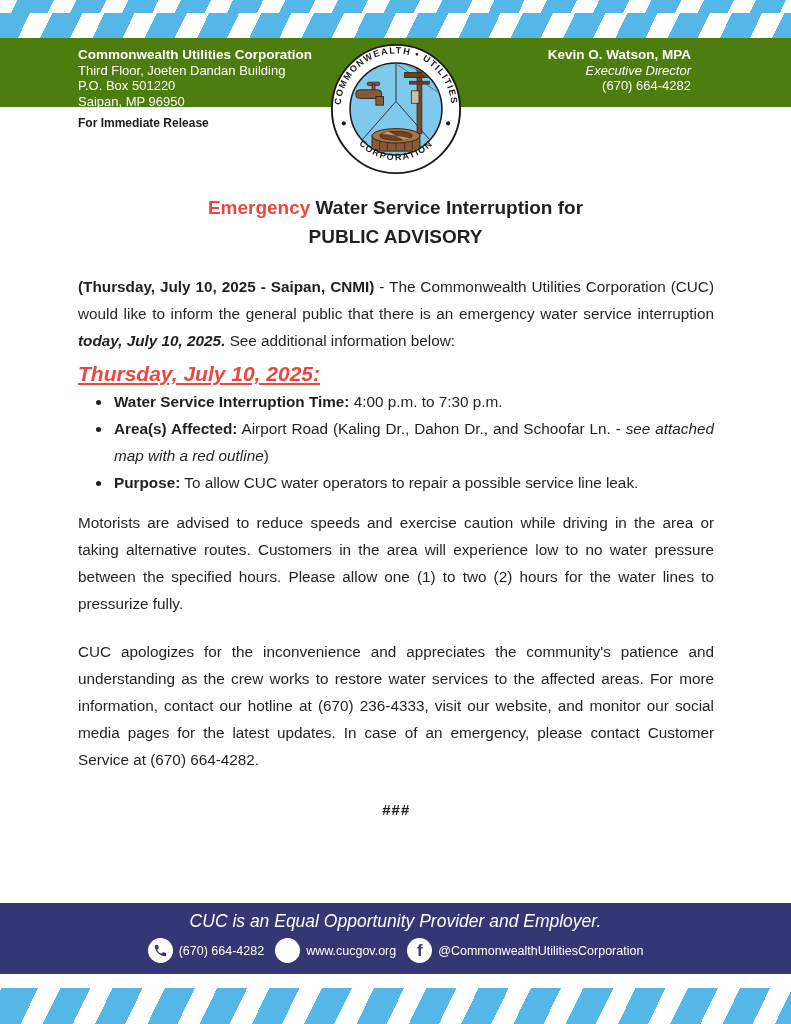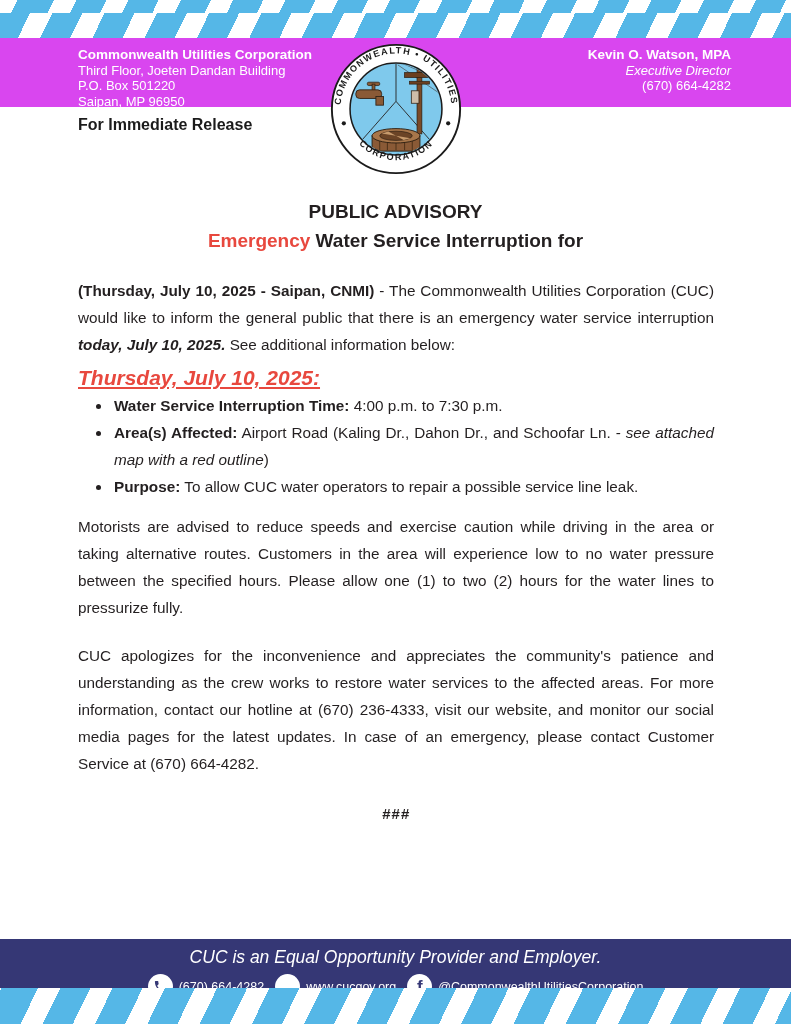--- a/index.html
+++ b/index.html
@@ -7,48 +7,48 @@
     position:relative;width:791px;height:1024px;margin:0 auto;background:#ffffff;
     font-family:"Liberation Sans","DejaVu Sans",sans-serif;color:#231f20;overflow:hidden;
   }
   
   .stripe-row{width:100%;}
   .stripes-top .row1{height:13px;background:repeating-linear-gradient(116deg,#55b7e7 0 27px,#ffffff 27px 47px);background-position:24px 0;}
   .stripes-top .row2{height:25px;background:repeating-linear-gradient(116deg,#55b7e7 0 27px,#ffffff 27px 47px);}
   .stripes-bottom{position:absolute;left:0;bottom:0;width:100%;height:36px;
     background:repeating-linear-gradient(116deg,#55b7e7 0 27px,#ffffff 27px 47px);background-position:8px 0;}
   
-  .header-bar{height:69px;background:#d946ef;display:flex;justify-content:space-between;
-    box-sizing:border-box;padding:9px 60px 0 78px;color:#ffffff;font-size:13px;line-height:15.5px;}
+  .header-bar{height:69px;background:#4d7c0f;display:flex;justify-content:space-between;
+    box-sizing:border-box;padding:9px 100px 0 78px;color:#ffffff;font-size:13px;line-height:15.5px;}
   .header-left div:first-child{font-weight:bold;font-size:13.5px;}
   .header-right{text-align:right;}
   .header-right .hr-name{font-weight:bold;font-size:13.5px;}
   .header-right .hr-title{font-style:italic;}
   .logo{position:absolute;top:42px;left:50%;margin-left:-67px;width:134px;height:134px;}
   .logo text{font-family:"Liberation Sans","DejaVu Sans",sans-serif;font-weight:bold;fill:#1b1b1b;}
-  .release-line{margin:9px 0 0 78px;font-weight:bold;font-size:16px;color:#1b1b1b;}
+  .release-line{margin:9px 0 0 78px;font-weight:bold;font-size:12px;color:#1b1b1b;}
   
   .title-block{margin-top:64px;text-align:center;font-weight:bold;font-size:19px;line-height:28.5px;color:#231f20;}
   .red{color:#e8483e;}
   
   .content{margin:0 77px 0 78px;font-size:15.3px;line-height:27px;text-align:justify;}
   .content p{margin:0;}
   .p1{margin-top:22px !important;}
   .b{font-weight:bold;}
   .bi{font-weight:bold;font-style:italic;}
   .i{font-style:italic;}
   .section-heading{margin-top:7px;color:#e8483e;font-weight:bold;font-style:italic;
     text-decoration:underline;font-size:21px;line-height:25px;}
   ul.bullets{margin:2px 0 0 0;padding-left:34px;}
   ul.bullets li{text-align:justify;padding-left:2px;}
   .p2{margin-top:13px !important;}
   .p3{margin-top:21px !important;}
   .end-mark{margin-top:23px;text-align:center;font-weight:bold;font-style:italic;font-size:15px;letter-spacing:1px;}
   
-  .footer-bar{position:absolute;left:0;bottom:32px;width:100%;height:53px;background:#353775;color:#ffffff;box-sizing:border-box;padding-top:8px;}
+  .footer-bar{position:absolute;left:0;bottom:50px;width:100%;height:71px;background:#353775;color:#ffffff;box-sizing:border-box;padding-top:8px;}
   .tagline{text-align:center;font-style:italic;font-size:17.5px;}
   .icons-row{margin-top:6px;display:flex;justify-content:center;align-items:center;gap:11px;font-size:12.5px;}
   .cg{display:flex;align-items:center;gap:6px;}
   .icon-circle{width:25px;height:25px;border-radius:50%;background:#ffffff;display:flex;align-items:center;justify-content:center;flex:0 0 auto;}
   .fb-f{color:#353775;font-weight:bold;font-size:17px;line-height:1;margin-top:-1px;}
 </style>
 </head>
 <body>
 
 <div class="page">
@@ -125,22 +125,22 @@
         <textPath href="#arcBottom" startOffset="50%">CORPORATION</textPath>
       </text>
       <circle cx="15.5" cy="85" r="2.2" fill="#1b1b1b"></circle>
       <circle cx="124.5" cy="85" r="2.2" fill="#1b1b1b"></circle>
     </svg>
   </div>
 
   <div class="release-line">For Immediate Release</div>
 
   <div class="title-block">
+    <div><span class="red">Emergency</span><span> Water Service Interruption for</span></div>
     <div>PUBLIC ADVISORY</div>
-    <div><span class="red">Emergency</span><span> Water Service Interruption for</span></div>
   </div>
 
   <div class="content">
     <p class="p1"><span class="b">(Thursday, July 10, 2025 - Saipan, CNMI)</span><span> - </span><span>The Commonwealth Utilities Corporation (CUC) would like to inform the general public that there is an emergency water service interruption </span><span class="bi">today, July 10, 2025.</span><span> See additional information below:</span></p>
 
     <div class="section-heading">Thursday, July 10, 2025:</div>
 
     <ul class="bullets">
       <li><span class="b">Water Service Interruption Time:</span><span> 4:00 p.m. to 7:30 p.m.</span></li>
       <li><span class="b">Area(s) Affected:</span><span> Airport Road (Kaling Dr., Dahon Dr., and Schoofar Ln. - </span><span class="i">see attached map with a red outline</span><span>)</span></li>

